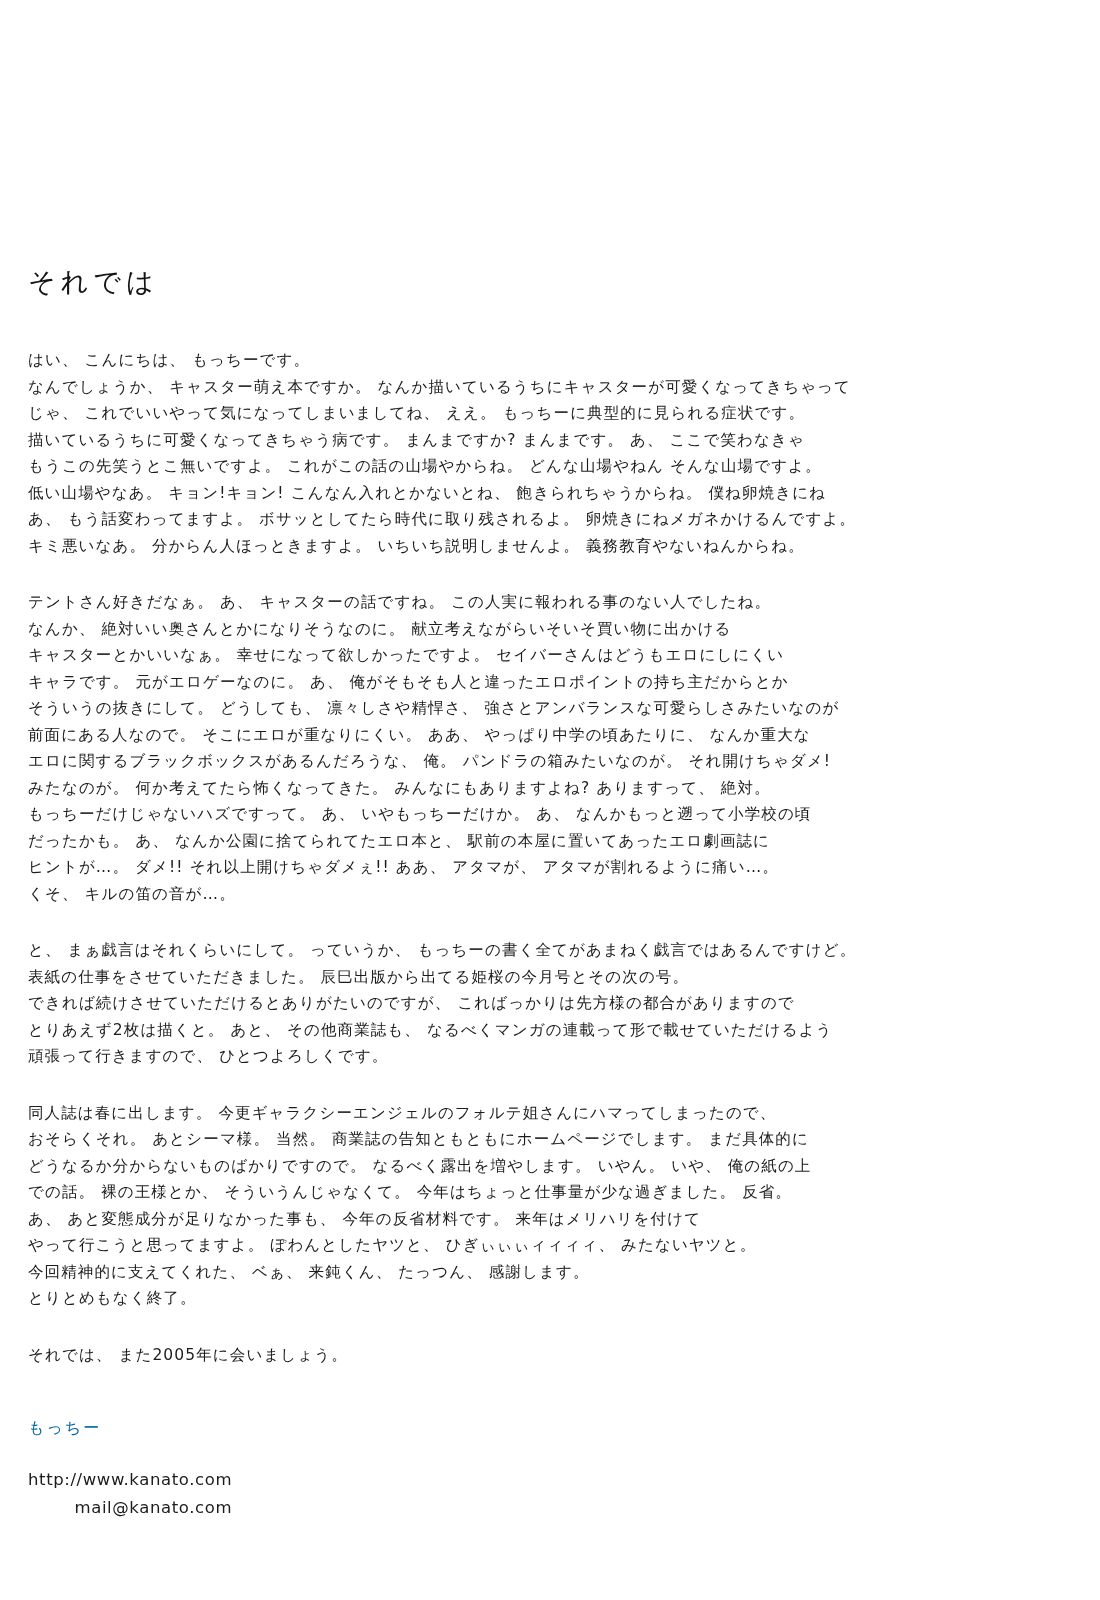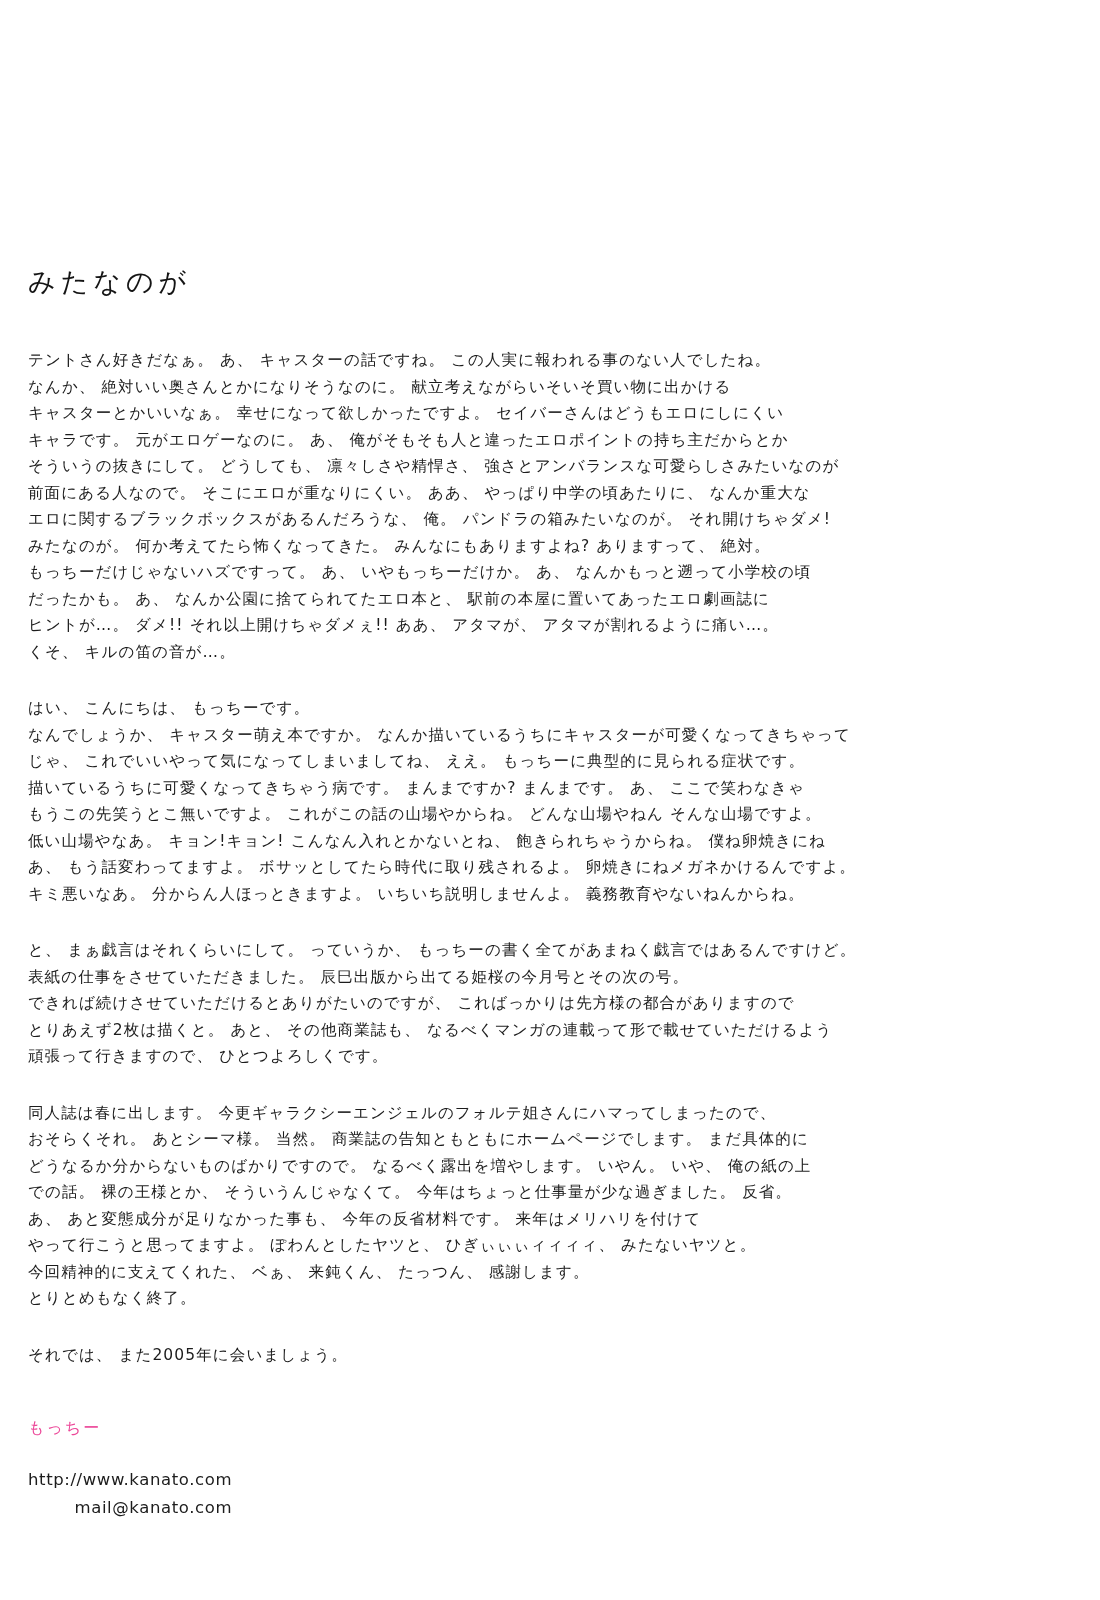--- a/index.html
+++ b/index.html
@@ -45,62 +45,62 @@
     line-height: 26.5px;
     letter-spacing: 1.1px;
     margin: 10px 0 4px 0;
   }
   .signature {
     position: absolute;
     left: 28px;
     top: 1418px;
     font-size: 16px;
     letter-spacing: 2px;
-    color: #ec4899;
+    color: #0369a1;
   }
   .contact {
     position: absolute;
     left: 28px;
     top: 1466px;
     font-size: 16.5px;
     line-height: 28px;
     letter-spacing: 0.6px;
     color: #1c1c1c;
     text-align: right;
   }
   .contact div { white-space: nowrap; }
 </style>
 </head>
 <body>
 
 <div class="page">
 
   <div class="content">
-    <h1 class="afterword-title">みたなのが</h1>
+    <h1 class="afterword-title">それでは</h1>
 
+    <p class="para">はい、 こんにちは、 もっちーです。
+なんでしょうか、 キャスター萌え本ですか。 なんか描いているうちにキャスターが可愛くなってきちゃって
+じゃ、 これでいいやって気になってしまいましてね、 ええ。 もっちーに典型的に見られる症状です。
+描いているうちに可愛くなってきちゃう病です。 まんまですか? まんまです。 あ、 ここで笑わなきゃ
+もうこの先笑うとこ無いですよ。 これがこの話の山場やからね。 どんな山場やねん そんな山場ですよ。
+低い山場やなあ。 キョン!キョン! こんなん入れとかないとね、 飽きられちゃうからね。 僕ね卵焼きにね
+あ、 もう話変わってますよ。 ボサッとしてたら時代に取り残されるよ。 卵焼きにねメガネかけるんですよ。
+キミ悪いなあ。 分からん人ほっときますよ。 いちいち説明しませんよ。 義務教育やないねんからね。</p>
     <p class="para">テントさん好きだなぁ。 あ、 キャスターの話ですね。 この人実に報われる事のない人でしたね。
 なんか、 絶対いい奥さんとかになりそうなのに。 献立考えながらいそいそ買い物に出かける
 キャスターとかいいなぁ。 幸せになって欲しかったですよ。 セイバーさんはどうもエロにしにくい
 キャラです。 元がエロゲーなのに。 あ、 俺がそもそも人と違ったエロポイントの持ち主だからとか
 そういうの抜きにして。 どうしても、 凛々しさや精悍さ、 強さとアンバランスな可愛らしさみたいなのが
 前面にある人なので。 そこにエロが重なりにくい。 ああ、 やっぱり中学の頃あたりに、 なんか重大な
 エロに関するブラックボックスがあるんだろうな、 俺。 パンドラの箱みたいなのが。 それ開けちゃダメ!
 みたなのが。 何か考えてたら怖くなってきた。 みんなにもありますよね? ありますって、 絶対。
 もっちーだけじゃないハズですって。 あ、 いやもっちーだけか。 あ、 なんかもっと遡って小学校の頃
 だったかも。 あ、 なんか公園に捨てられてたエロ本と、 駅前の本屋に置いてあったエロ劇画誌に
 ヒントが…。 ダメ!! それ以上開けちゃダメぇ!! ああ、 アタマが、 アタマが割れるように痛い…。
 くそ、 キルの笛の音が…。</p>
-    <p class="para">はい、 こんにちは、 もっちーです。
-なんでしょうか、 キャスター萌え本ですか。 なんか描いているうちにキャスターが可愛くなってきちゃって
-じゃ、 これでいいやって気になってしまいましてね、 ええ。 もっちーに典型的に見られる症状です。
-描いているうちに可愛くなってきちゃう病です。 まんまですか? まんまです。 あ、 ここで笑わなきゃ
-もうこの先笑うとこ無いですよ。 これがこの話の山場やからね。 どんな山場やねん そんな山場ですよ。
-低い山場やなあ。 キョン!キョン! こんなん入れとかないとね、 飽きられちゃうからね。 僕ね卵焼きにね
-あ、 もう話変わってますよ。 ボサッとしてたら時代に取り残されるよ。 卵焼きにねメガネかけるんですよ。
-キミ悪いなあ。 分からん人ほっときますよ。 いちいち説明しませんよ。 義務教育やないねんからね。</p>
     <p class="para">と、 まぁ戯言はそれくらいにして。 っていうか、 もっちーの書く全てがあまねく戯言ではあるんですけど。
 表紙の仕事をさせていただきました。 辰巳出版から出てる姫桜の今月号とその次の号。
 できれば続けさせていただけるとありがたいのですが、 こればっかりは先方様の都合がありますので
 とりあえず2枚は描くと。 あと、 その他商業誌も、 なるべくマンガの連載って形で載せていただけるよう
 頑張って行きますので、 ひとつよろしくです。</p>
     <p class="para">同人誌は春に出します。 今更ギャラクシーエンジェルのフォルテ姐さんにハマってしまったので、
 おそらくそれ。 あとシーマ様。 当然。 商業誌の告知ともともにホームページでします。 まだ具体的に
 どうなるか分からないものばかりですので。 なるべく露出を増やします。 いやん。 いや、 俺の紙の上
 での話。 裸の王様とか、 そういうんじゃなくて。 今年はちょっと仕事量が少な過ぎました。 反省。
 あ、 あと変態成分が足りなかった事も、 今年の反省材料です。 来年はメリハリを付けて

